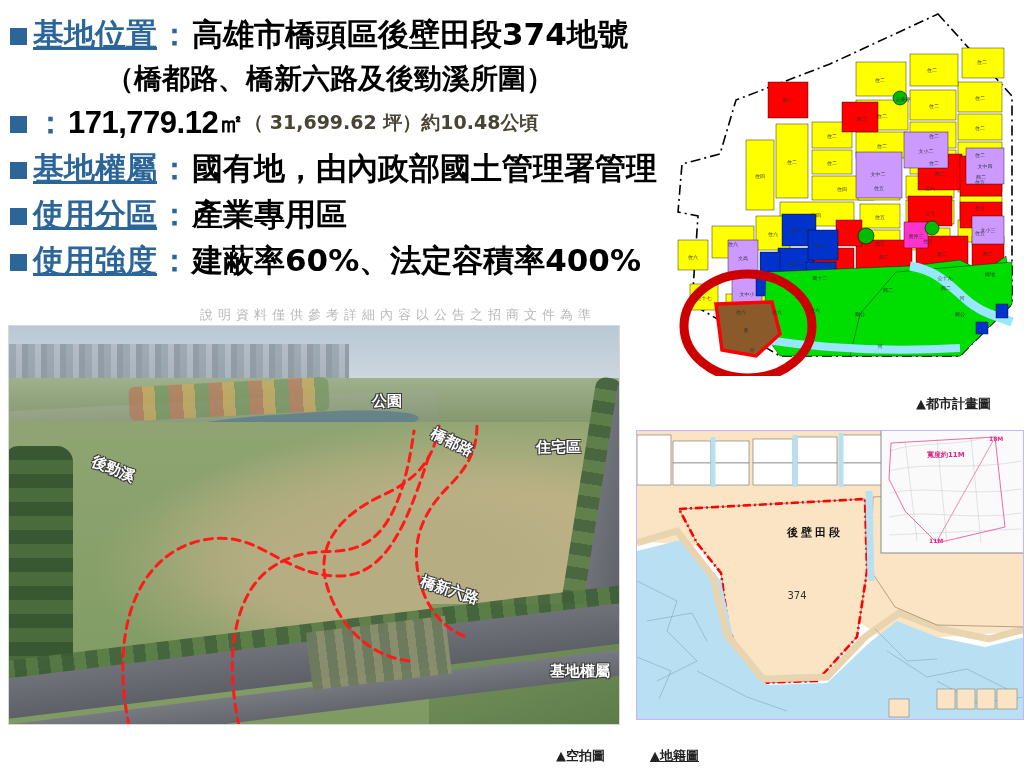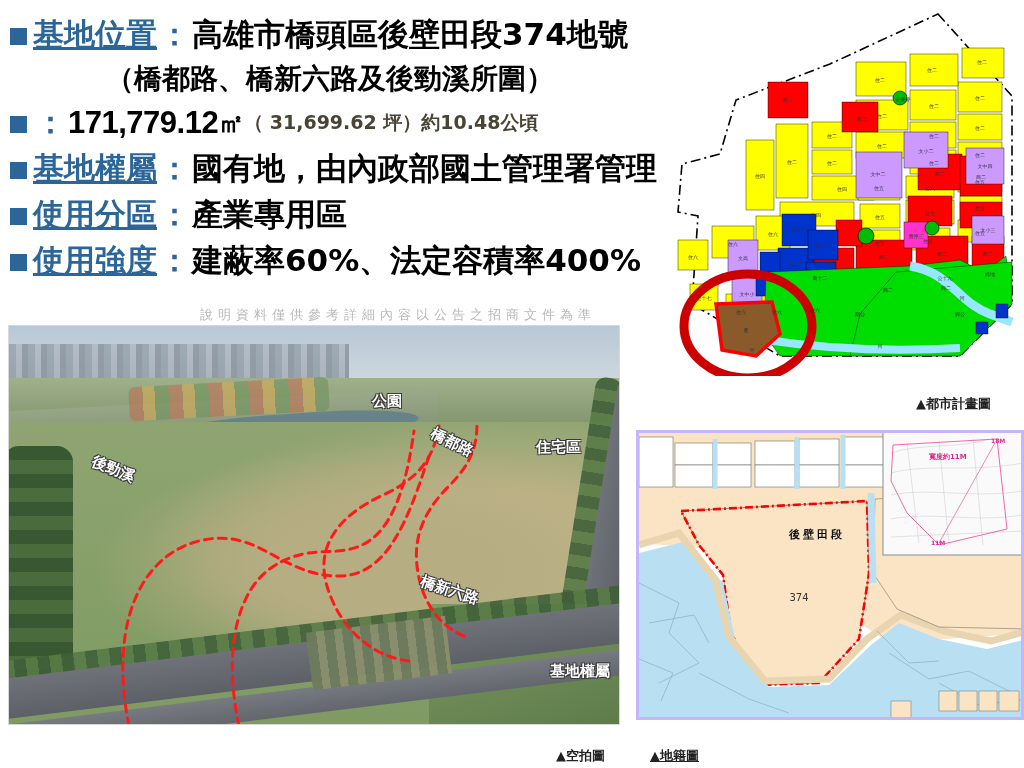--- a/index.html
+++ b/index.html
@@ -127,21 +127,21 @@
   .planmap{position:absolute;left:660px;top:4px;width:364px;height:372px;}
   .cap{
     position:absolute;color:#222;font-size:13px;font-weight:bold;white-space:nowrap;
     font-family:"DejaVu Sans","Liberation Sans",sans-serif;
     margin-top:17px;
   }
 
   
   .cadmap{
     position:absolute;left:636px;top:430px;width:388px;height:290px;
-    overflow:hidden;border:3px solid #c4b5fd;box-sizing:border-box;background:#fff;
+    overflow:hidden;border:1px solid #c4b5fd;box-sizing:border-box;background:#fff;
   }
 </style>
 </head>
 <body>
 
 <div id="stage">
 
   <div class="info-list">
 
     <div class="info-row">

